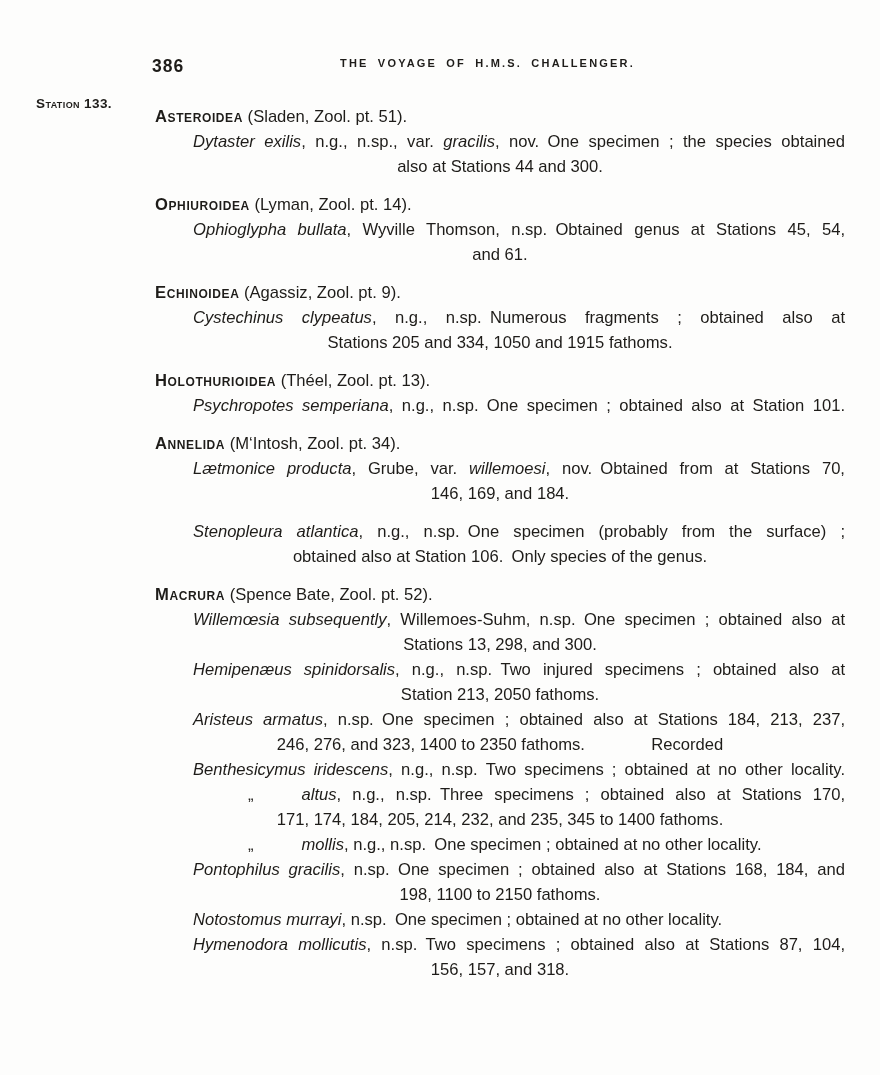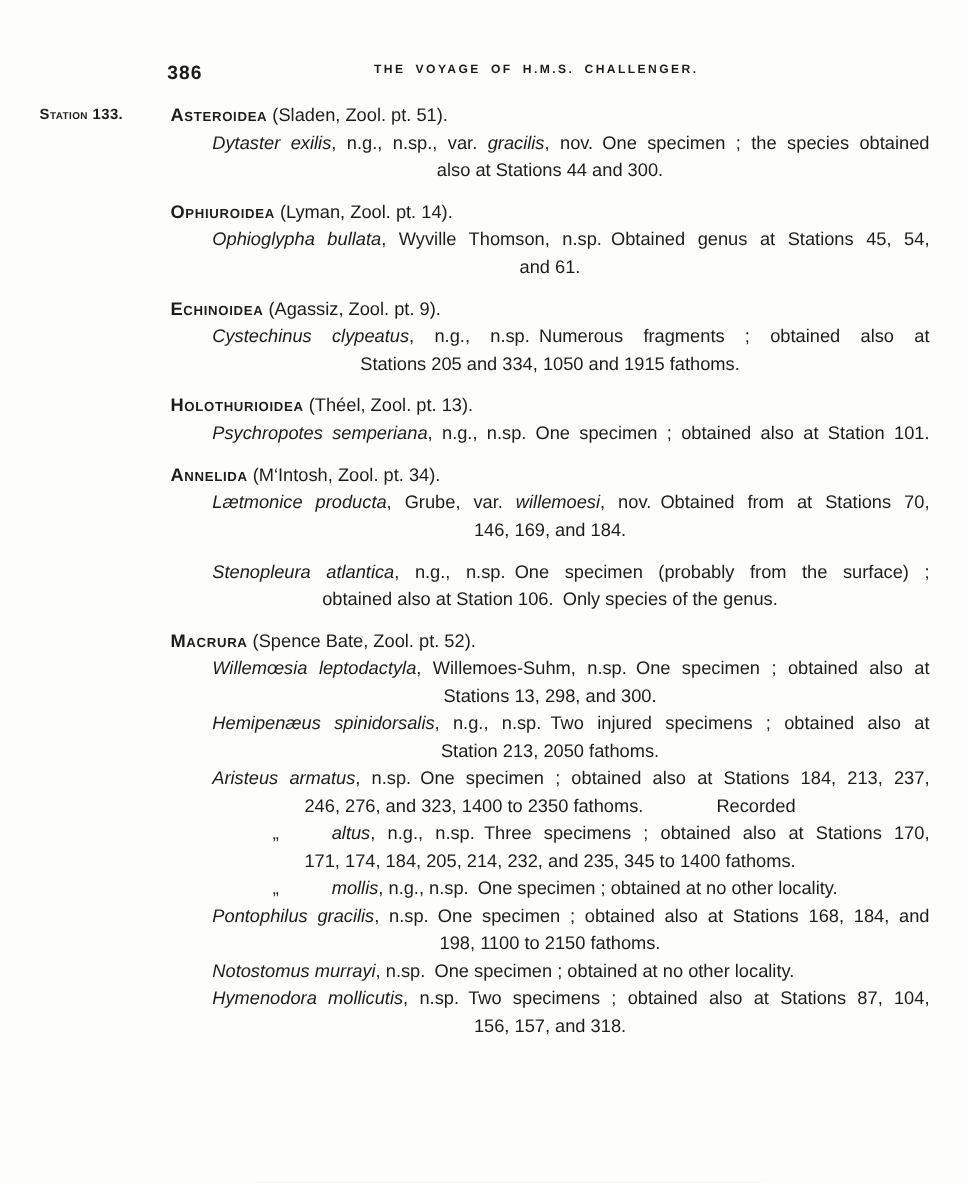--- a/index.html
+++ b/index.html
@@ -28,21 +28,21 @@
     position:absolute;left:36px;top:96px;
     font-size:13.5px;font-variant:small-caps;letter-spacing:.4px;
     font-weight:600;
   }
   
   .content{
     position:absolute;left:155px;top:92px;width:690px;
     font-size:16.6px;line-height:25px;
   }
   .section{margin-top:13px;}
-  .section:first-child{margin-top:0;}
+  .section:first-child{margin-top:12px;}
   .h .sc{font-variant:small-caps;letter-spacing:.6px;font-weight:600;}
   .line{min-height:25px;}
   .first{padding-left:38px;}
   .first-j{
     padding-left:38px;
     text-align:justify;text-align-last:justify;
   }
   .cont{text-align:center;}
   .ditto{padding-left:93px;}
   .ditto-j{
@@ -100,30 +100,33 @@
       </div>
       <div class="section">
         <div class="entry">
           <div class="line first-j"><span class="it">Stenopleura atlantica</span><span>, n.g., n.sp. One specimen (probably from the surface) ;</span></div>
           <div class="line cont"><span>obtained also at Station 106. Only species of the genus.</span></div>
         </div>
       </div>
       <div class="section">
         <div class="line h"><span class="sc">Macrura</span><span> (Spence Bate, Zool. pt. 52).</span></div>
         <div class="entry">
-          <div class="line first-j"><span class="it">Willemœsia leptodactyla</span><span>, Willemoes-Suhm, n.sp. One specimen ; obtained also at</span></div>
+          <div class="line first-j"><span class="it">Willemœsia subsequently</span><span>, Willemoes-Suhm, n.sp. One specimen ; obtained also at</span></div>
           <div class="line cont"><span>Stations 13, 298, and 300.</span></div>
         </div>
         <div class="entry">
           <div class="line first-j"><span class="it">Hemipenæus spinidorsalis</span><span>, n.g., n.sp. Two injured specimens ; obtained also at</span></div>
           <div class="line cont"><span>Station 213, 2050 fathoms.</span></div>
         </div>
         <div class="entry">
           <div class="line first-j"><span class="it">Aristeus armatus</span><span>, n.sp. One specimen ; obtained also at Stations 184, 213, 237,</span></div>
           <div class="line cont"><span>246, 276, and 323, 1400 to 2350 fathoms.    Recorded</span></div>
+        </div>
+        <div class="entry">
+          <div class="line first-j"><span class="it">Benthesicymus iridescens</span><span>, n.g., n.sp. Two specimens ; obtained at no other locality.</span></div>
         </div>
         <div class="entry">
           <div class="line ditto-j"><span class="dit">„</span><span class="it">altus</span><span>, n.g., n.sp. Three specimens ; obtained also at Stations 170,</span></div>
           <div class="line cont"><span>171, 174, 184, 205, 214, 232, and 235, 345 to 1400 fathoms.</span></div>
         </div>
         <div class="entry">
           <div class="line ditto"><span class="dit">„</span><span class="it">mollis</span><span>, n.g., n.sp. One specimen ; obtained at no other locality.</span></div>
         </div>
         <div class="entry">
           <div class="line first-j"><span class="it">Pontophilus gracilis</span><span>, n.sp. One specimen ; obtained also at Stations 168, 184, and</span></div>

